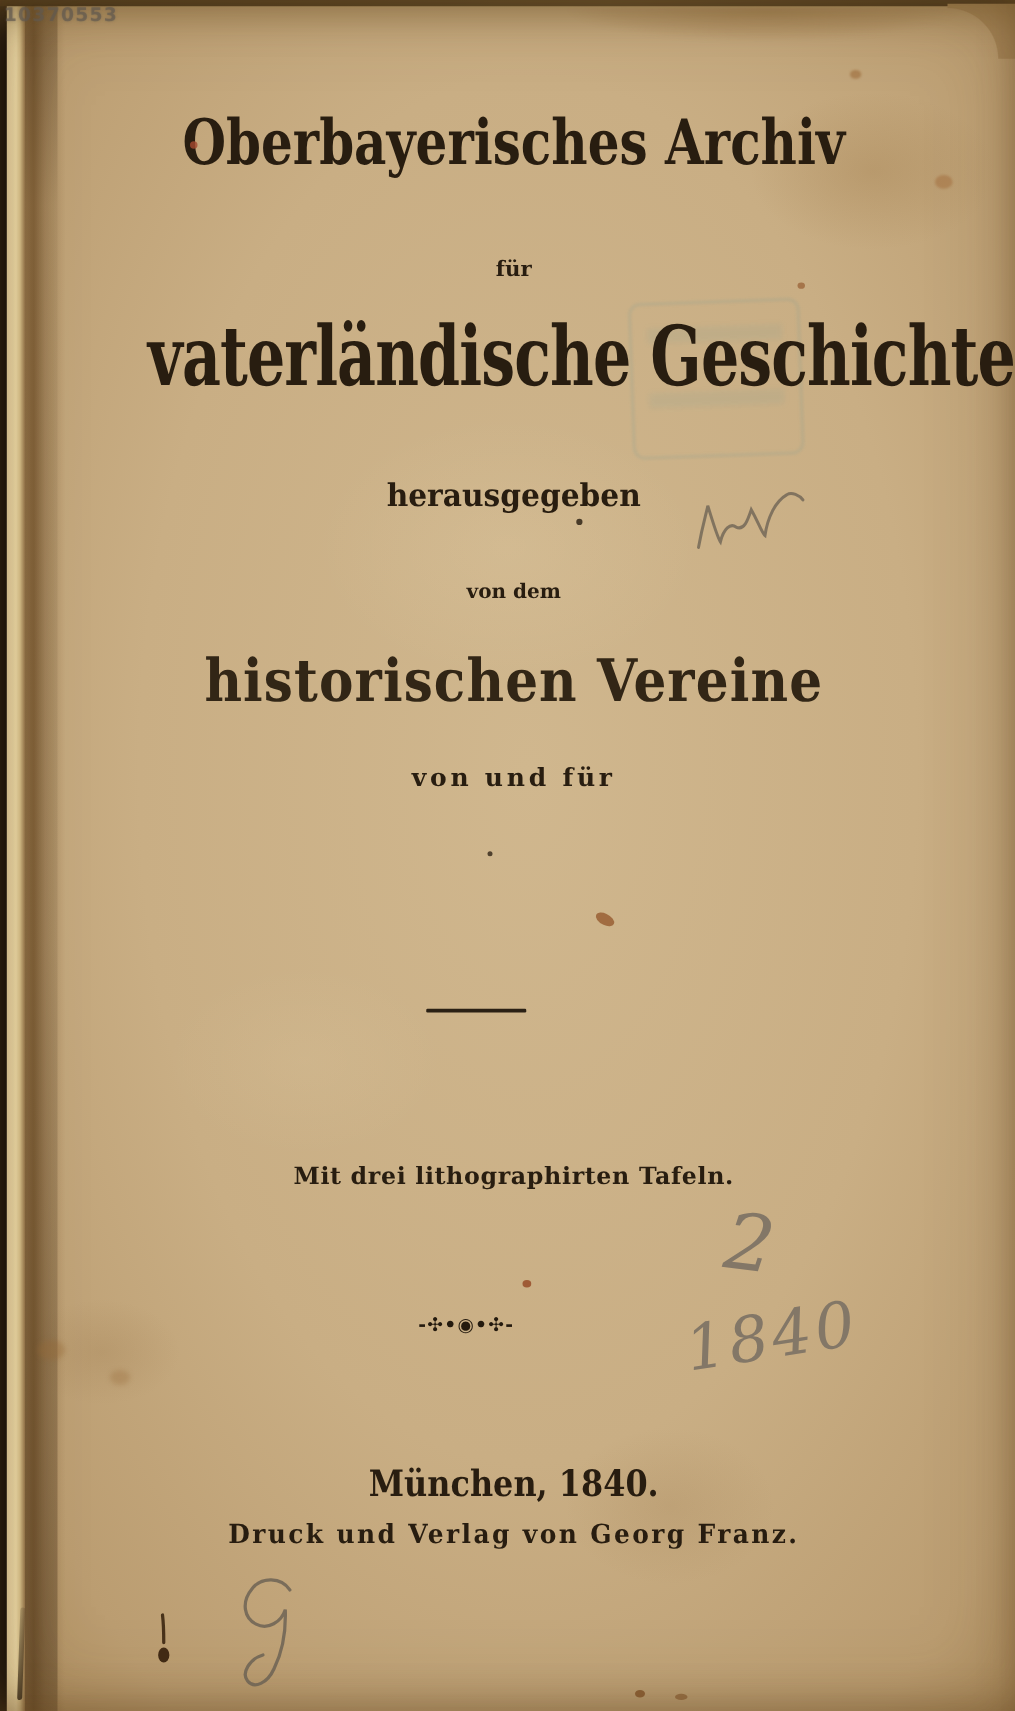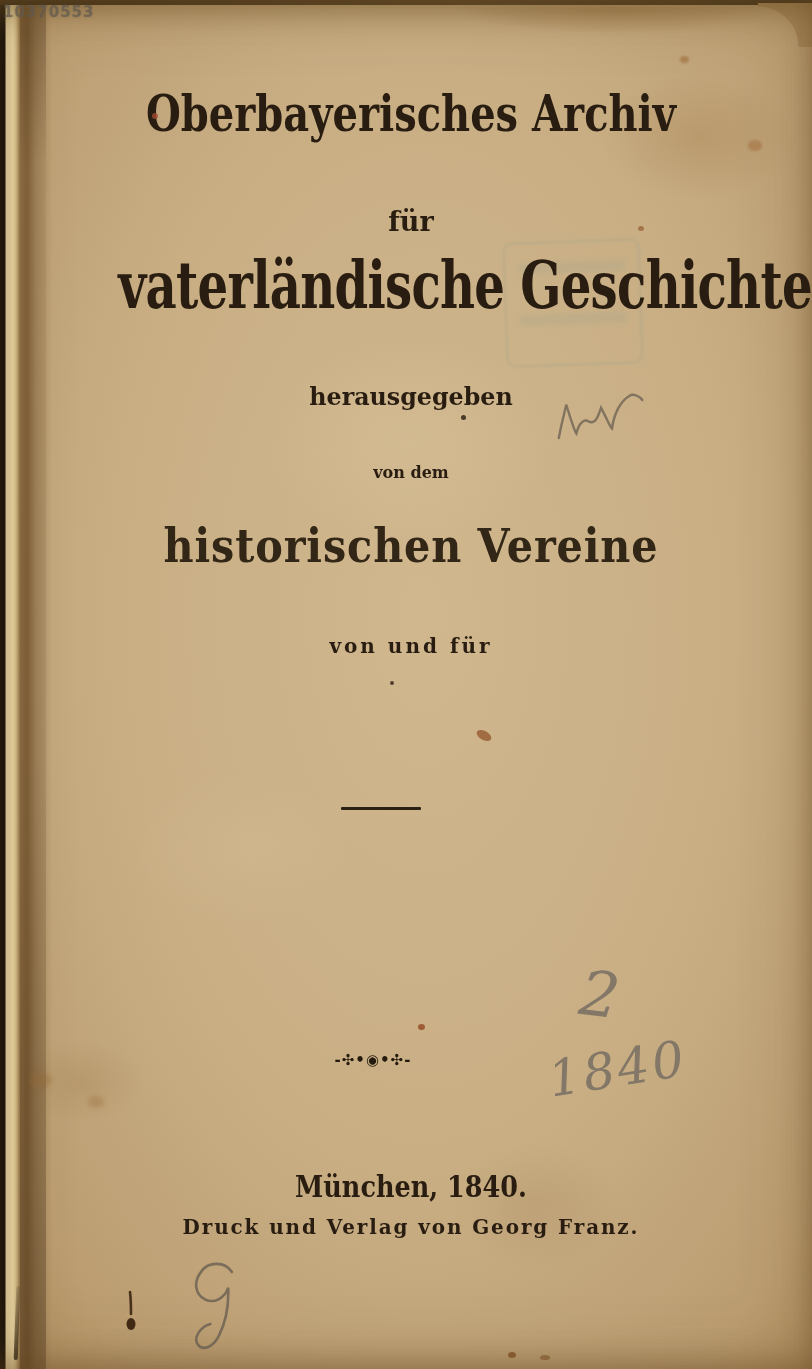--- a/index.html
+++ b/index.html
@@ -49,26 +49,26 @@
 
   
   .scan-id{position:absolute;top:3px;left:3px;
     font-family:"DejaVu Sans",sans-serif;font-size:15px;font-weight:bold;
     color:rgba(96,88,78,.60);letter-spacing:1px;text-shadow:0 0 2px rgba(96,88,78,.5);}
 
   
   .print{position:absolute;left:10px;right:0;top:0;bottom:0;color:#281d10;}
   .line{position:absolute;left:0;width:100%;text-align:center;white-space:nowrap;font-weight:bold;}
   .series-title{top:84px;font-size:50px;letter-spacing:0px;transform:scaleX(.80);}
-  .fuer{top:206px;font-size:27px;}
+  .fuer{top:206px;font-size:17px;}
   .main-title{top:246px;font-size:66px;letter-spacing:-1px;transform:scaleX(.73);}
   .herausgegeben{top:382px;font-size:25px;transform:scaleX(.95);}
   .vondem{top:463px;font-size:16px;}
   .society{top:518px;font-size:47px;letter-spacing:1px;color:#322616;transform:scaleX(.88);}
-  .vonundfuer{top:634px;font-size:20px;letter-spacing:3px;}
+  .vonundfuer{top:610px;font-size:20px;letter-spacing:3px;}
   .region{top:690px;font-size:35px;letter-spacing:7px;}
   .volume{top:864px;font-size:37px;letter-spacing:9px;}
   .plates{top:930px;font-size:19px;letter-spacing:.5px;}
   .place{top:1170px;font-size:29px;transform:scaleX(.88);}
   .publisher{top:1214px;font-size:21px;letter-spacing:2px;transform:scaleX(.95);}
 
   .rule{position:absolute;top:807px;left:341px;width:80px;height:3px;background:#2a2014;border-radius:1px;}
 
   .ornament{position:absolute;top:1051px;left:328px;width:90px;text-align:center;
     font-family:"DejaVu Sans",sans-serif;font-size:15px;font-weight:bold;color:#241a0e;letter-spacing:1px;}
@@ -125,20 +125,21 @@
   </div>
 
   <div class="print">
     <div class="line series-title">Oberbayerisches Archiv</div>
     <div class="line fuer">für</div>
     <div class="line main-title">vaterländische Geschichte,</div>
     <div class="line herausgegeben">herausgegeben</div>
     <div class="line vondem">von dem</div>
     <div class="line society">historischen Vereine</div>
     <div class="line vonundfuer">von und für</div>
+    <div class="line plates">Mit drei lithographirten Tafeln.</div>
     <div class="line place">München, 1840.</div>
     <div class="line publisher">Druck und Verlag von Georg Franz.</div>
   </div>
 
   <div class="rule"></div>
   <div class="ornament">-✣•◉•✣-</div>
 
   <div class="pencil pencil-2">2</div>
   <div class="pencil pencil-1840">1840</div>
 

